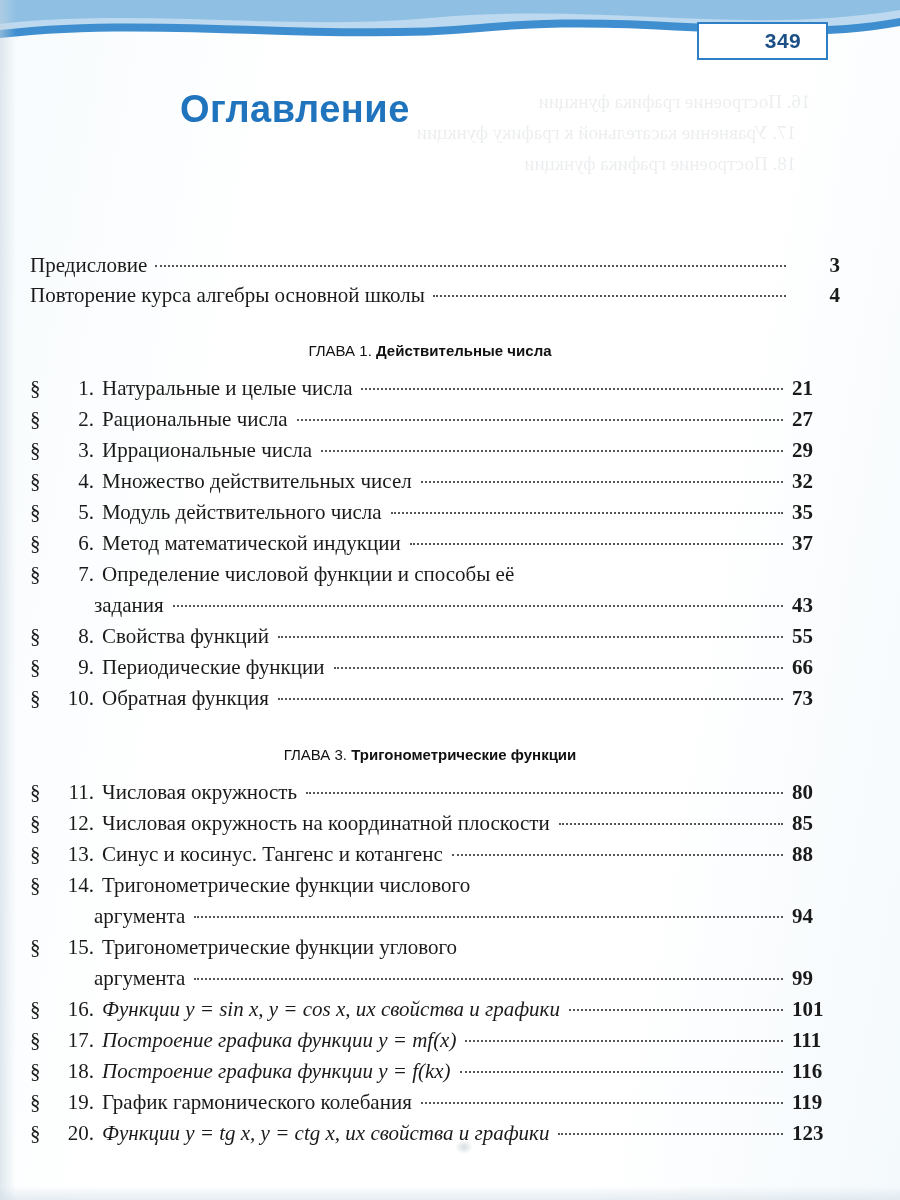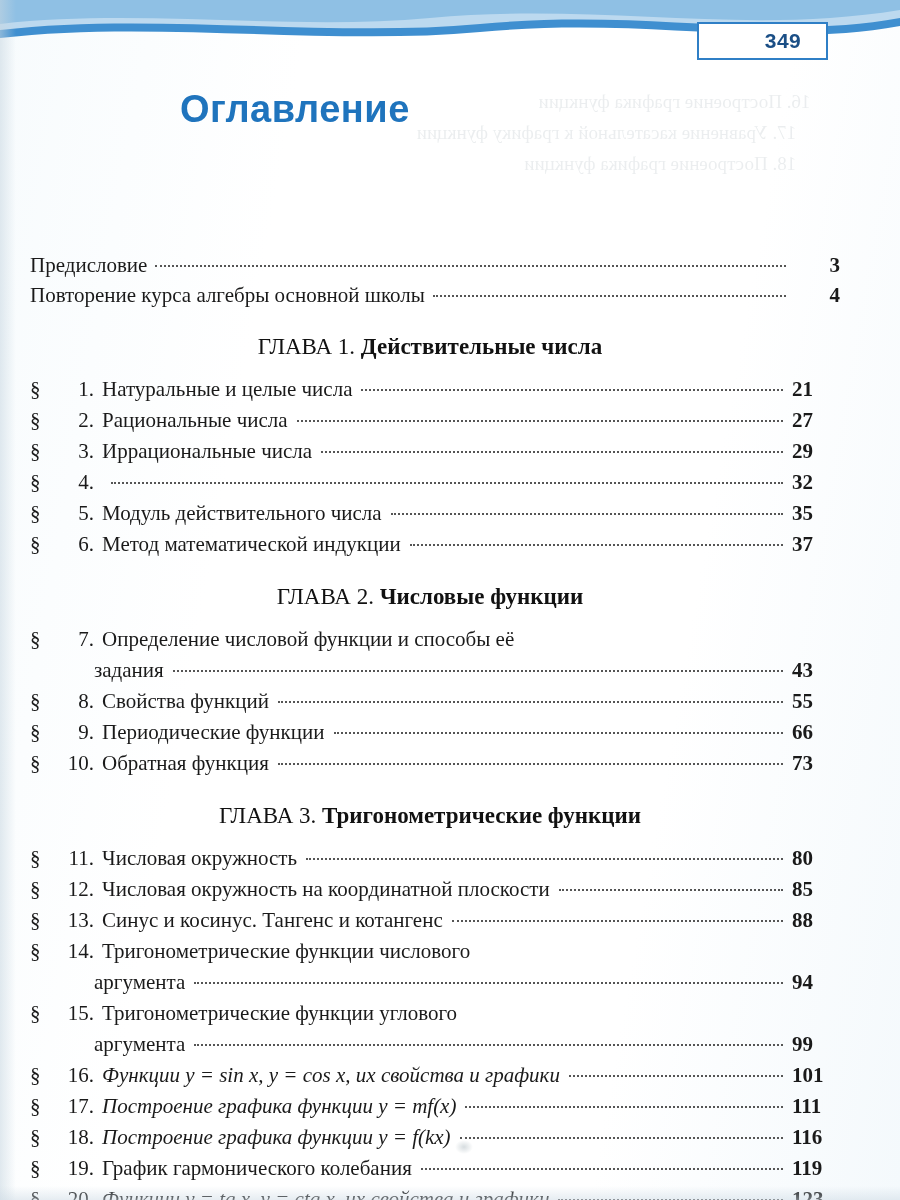--- a/index.html
+++ b/index.html
@@ -106,24 +106,24 @@
   }
   .front-row .pg {
     width: 46px;
     text-align: right;
     font-weight: bold;
     font-size: 21px;
   }
 
   .chapter-head {
     text-align: center;
-    font-family: Liberation Serif, serif;
-    font-size: 23px;
+    font-family: Liberation Sans, sans-serif;
+    font-size: 15px;
     color: #111;
-    margin: 24px 0 14px 0;
+    margin: 32px 0 14px 0;
     padding-right: 10px;
   }
   .chapter-head .ch-num { font-weight: normal; }
   .chapter-head .ch-name { font-weight: bold; }
 
   .entry {
     display: flex;
     align-items: baseline;
     font-size: 21px;
     line-height: 31px;
@@ -244,42 +244,39 @@
     <div class="entry">
       <span class="sect">§</span>
       <span class="num">3.</span>
       <span class="txt">Иррациональные числа</span>
       <span class="leader"></span>
       <span class="pg">29</span>
     </div>
     <div class="entry">
       <span class="sect">§</span>
       <span class="num">4.</span>
+      <span class="txt">Множество действительных чисел</span>
       <span class="leader"></span>
       <span class="pg">32</span>
     </div>
     <div class="entry">
       <span class="sect">§</span>
       <span class="num">5.</span>
       <span class="txt">Модуль действительного числа</span>
       <span class="leader"></span>
       <span class="pg">35</span>
     </div>
     <div class="entry">
       <span class="sect">§</span>
       <span class="num">6.</span>
       <span class="txt">Метод математической индукции</span>
       <span class="leader"></span>
       <span class="pg">37</span>
     </div>
 
-    <div class="chapter-head">
-      <span class="ch-num">ГЛАВА 2.</span>
-      <span class="ch-name">Числовые функции</span>
-    </div>
 
     <div class="entry twoline">
       <span class="sect">§</span>
       <span class="num">7.</span>
       <span class="txt">Определение числовой функции и способы её</span>
       <span class="cont">
         <span class="txt2">задания</span>
         <span class="leader"></span>
         <span class="pg">43</span>
       </span>

